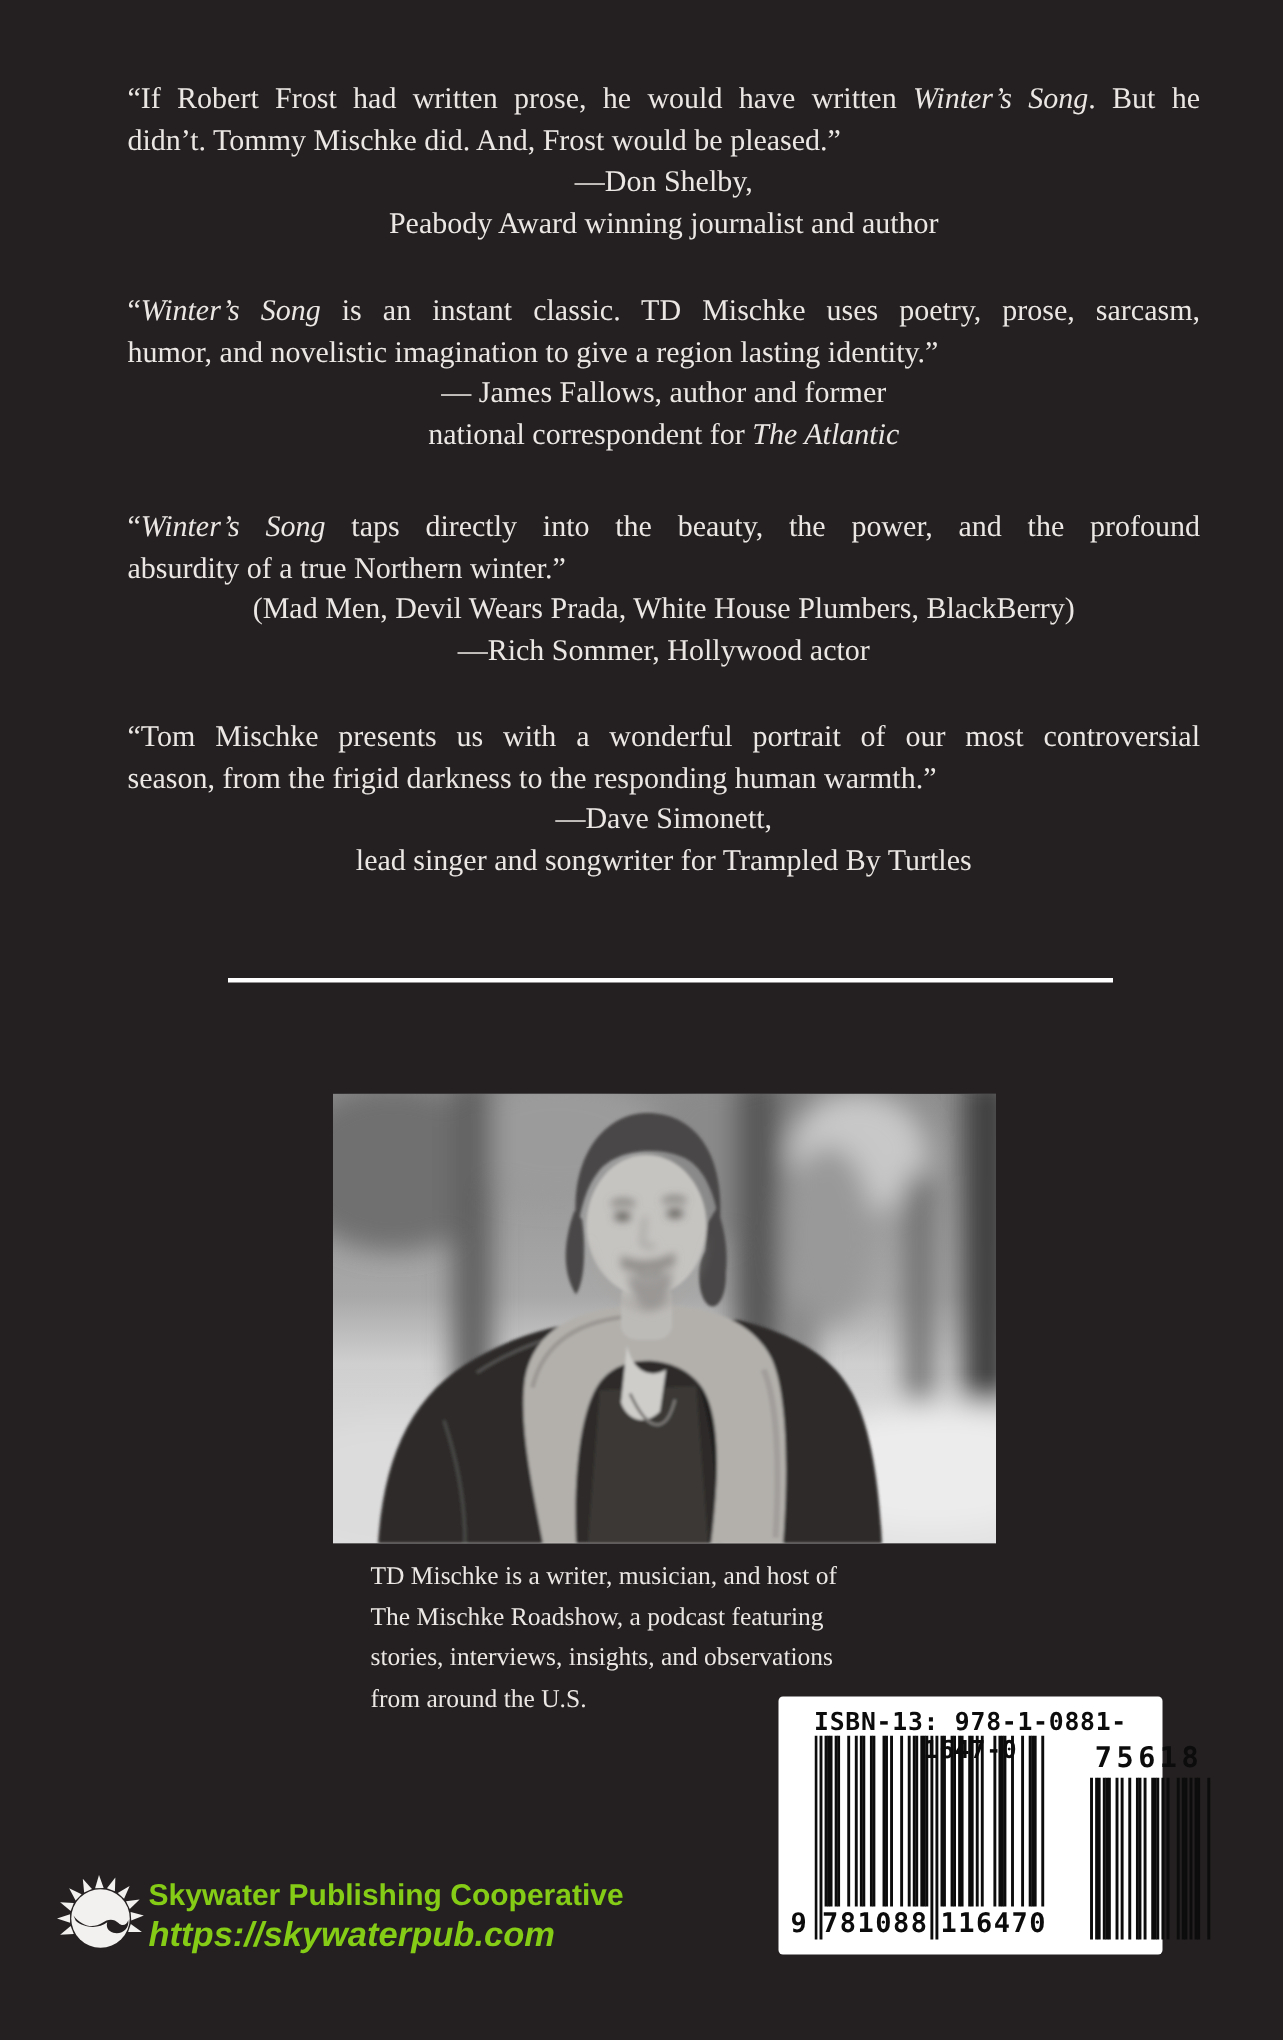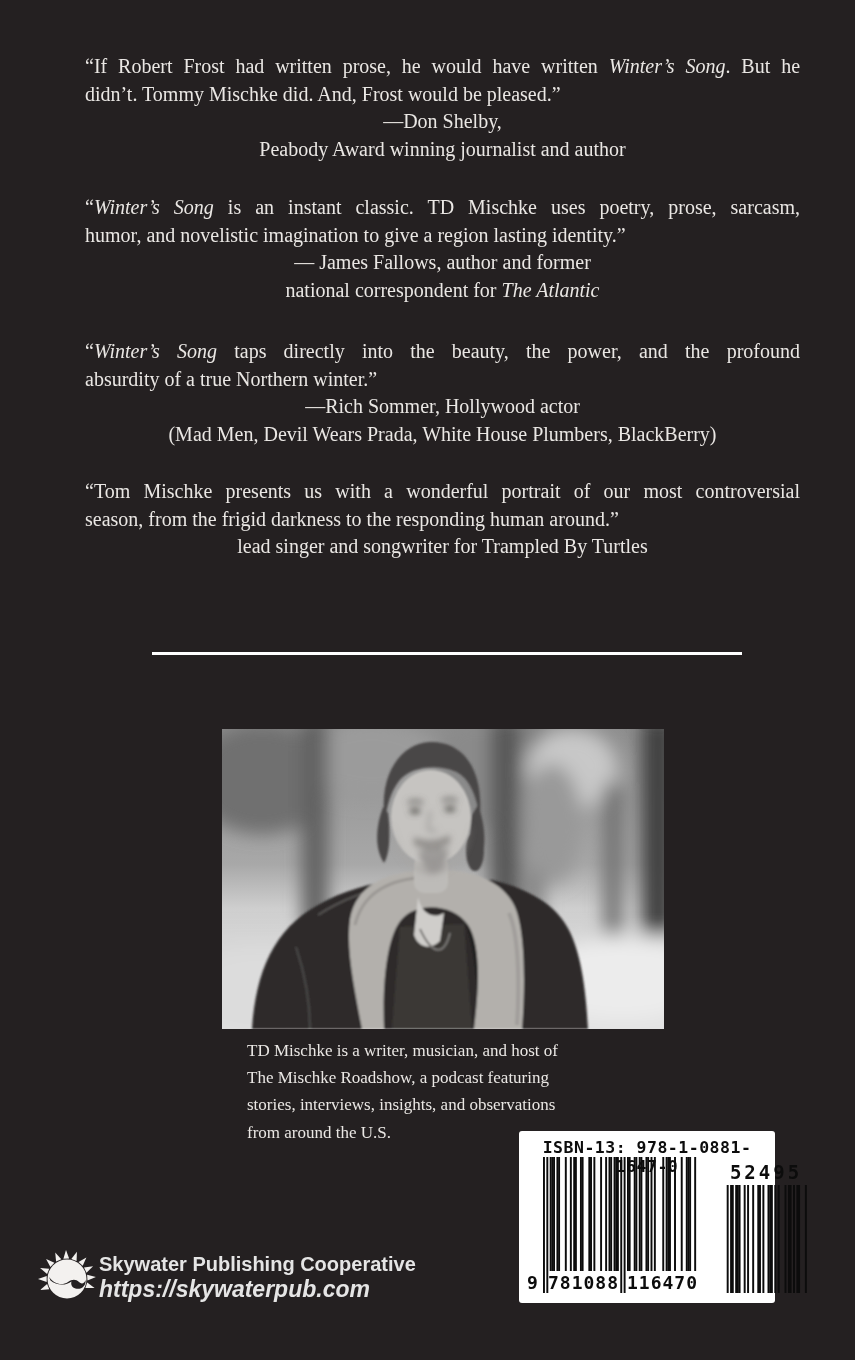--- a/index.html
+++ b/index.html
@@ -37,21 +37,21 @@
   }
   .ean-group{
     position:absolute;top:141px;text-align:left;
     font-family:"DejaVu Sans Mono", monospace;font-weight:bold;font-size:18px;letter-spacing:1px;
   }
   .ean-group.g1{left:29px;width:72px;}
   .ean-group.g2{left:108px;width:72px;}
   .publisher-logo{position:absolute;left:37px;top:1246px;}
   .publisher-text{
     position:absolute;left:99px;top:1252px;
-    font-family:"Liberation Sans", sans-serif;font-weight:bold;color:#e5e5e5;
+    font-family:"Liberation Sans", sans-serif;font-weight:bold;color:#84cc16;
   }
   .publisher-name{font-size:20px;line-height:25px;white-space:nowrap;}
   .publisher-url{font-size:23px;line-height:24px;font-style:italic;white-space:nowrap;}
 </style>
 </head>
 <body>
 
 <div class="page">
 
   <div class="quote" style="top:53px">
@@ -64,27 +64,28 @@
   <div class="quote" style="top:194px">
     <div class="qline"><span>“</span><span class="it">Winter’s Song</span><span> is an instant classic. TD Mischke uses poetry, prose, sarcasm,</span></div>
     <div class="qlast"><span>humor, and novelistic imagination to give a region lasting identity.”</span></div>
     <div class="attr"><span>— James Fallows, author and former</span></div>
     <div class="attr"><span>national correspondent for </span><span class="it">The Atlantic</span></div>
   </div>
 
   <div class="quote" style="top:338px">
     <div class="qline"><span>“</span><span class="it">Winter’s Song</span><span> taps directly into the beauty, the power, and the profound</span></div>
     <div class="qlast"><span>absurdity of a true Northern winter.”</span></div>
+    <div class="attr"><span>(Mad Men, Devil Wears Prada, White House Plumbers, BlackBerry)</span></div>
     <div class="attr"><span>—Rich Sommer, Hollywood actor</span></div>
-    <div class="attr"><span>(Mad Men, Devil Wears Prada, White House Plumbers, BlackBerry)</span></div>
   </div>
 
   <div class="quote" style="top:478px">
     <div class="qline"><span>“Tom Mischke presents us with a wonderful portrait of our most controversial</span></div>
-    <div class="qlast"><span>season, from the frigid darkness to the responding human around.”</span></div>
+    <div class="qlast"><span>season, from the frigid darkness to the responding human warmth.”</span></div>
+    <div class="attr"><span>—Dave Simonett,</span></div>
     <div class="attr"><span>lead singer and songwriter for Trampled By Turtles</span></div>
   </div>
 
   <div class="divider" style="left:152px;top:652px;width:590px;"></div>
 
   <div class="photo-frame">
     <svg width="442" height="300" viewBox="0 0 442 300">
       <defs>
         <linearGradient id="bgG" x1="0" y1="0" x2="0" y2="1">
           <stop offset="0" stop-color="#8e8e8e"></stop>
@@ -232,21 +233,21 @@
         <rect x="49.30" y="0" width="1.95" height="108" fill="#0c0c0c"></rect>
         <rect x="52.70" y="0" width="1.95" height="108" fill="#0c0c0c"></rect>
         <rect x="59.50" y="0" width="1.95" height="108" fill="#0c0c0c"></rect>
         <rect x="62.90" y="0" width="1.95" height="108" fill="#0c0c0c"></rect>
         <rect x="64.60" y="0" width="1.95" height="108" fill="#0c0c0c"></rect>
         <rect x="68.00" y="0" width="1.95" height="108" fill="#0c0c0c"></rect>
         <rect x="71.40" y="0" width="1.95" height="108" fill="#0c0c0c"></rect>
         <rect x="73.10" y="0" width="1.95" height="108" fill="#0c0c0c"></rect>
         <rect x="79.90" y="0" width="1.95" height="108" fill="#0c0c0c"></rect>
       </svg>
-    <div class="addon-digits">52495</div>
+    <div class="addon-digits">75618</div>
     <div class="ean-digit-first">9</div>
     <div class="ean-group g1">781088</div>
     <div class="ean-group g2">116470</div>
   </div>
 
   <svg class="publisher-logo" id="pubLogo" width="62" height="62" viewBox="0 0 62 62">
     <circle cx="30" cy="33" r="19.5" fill="#f3f1ef"></circle>
     <g id="rays" fill="#f3f1ef">
         <polygon points="57.6,42.0 48.4,42.0 50.2,36.6"></polygon>
         <polygon points="58.9,31.0 50.5,34.4 50.1,28.7"></polygon>

